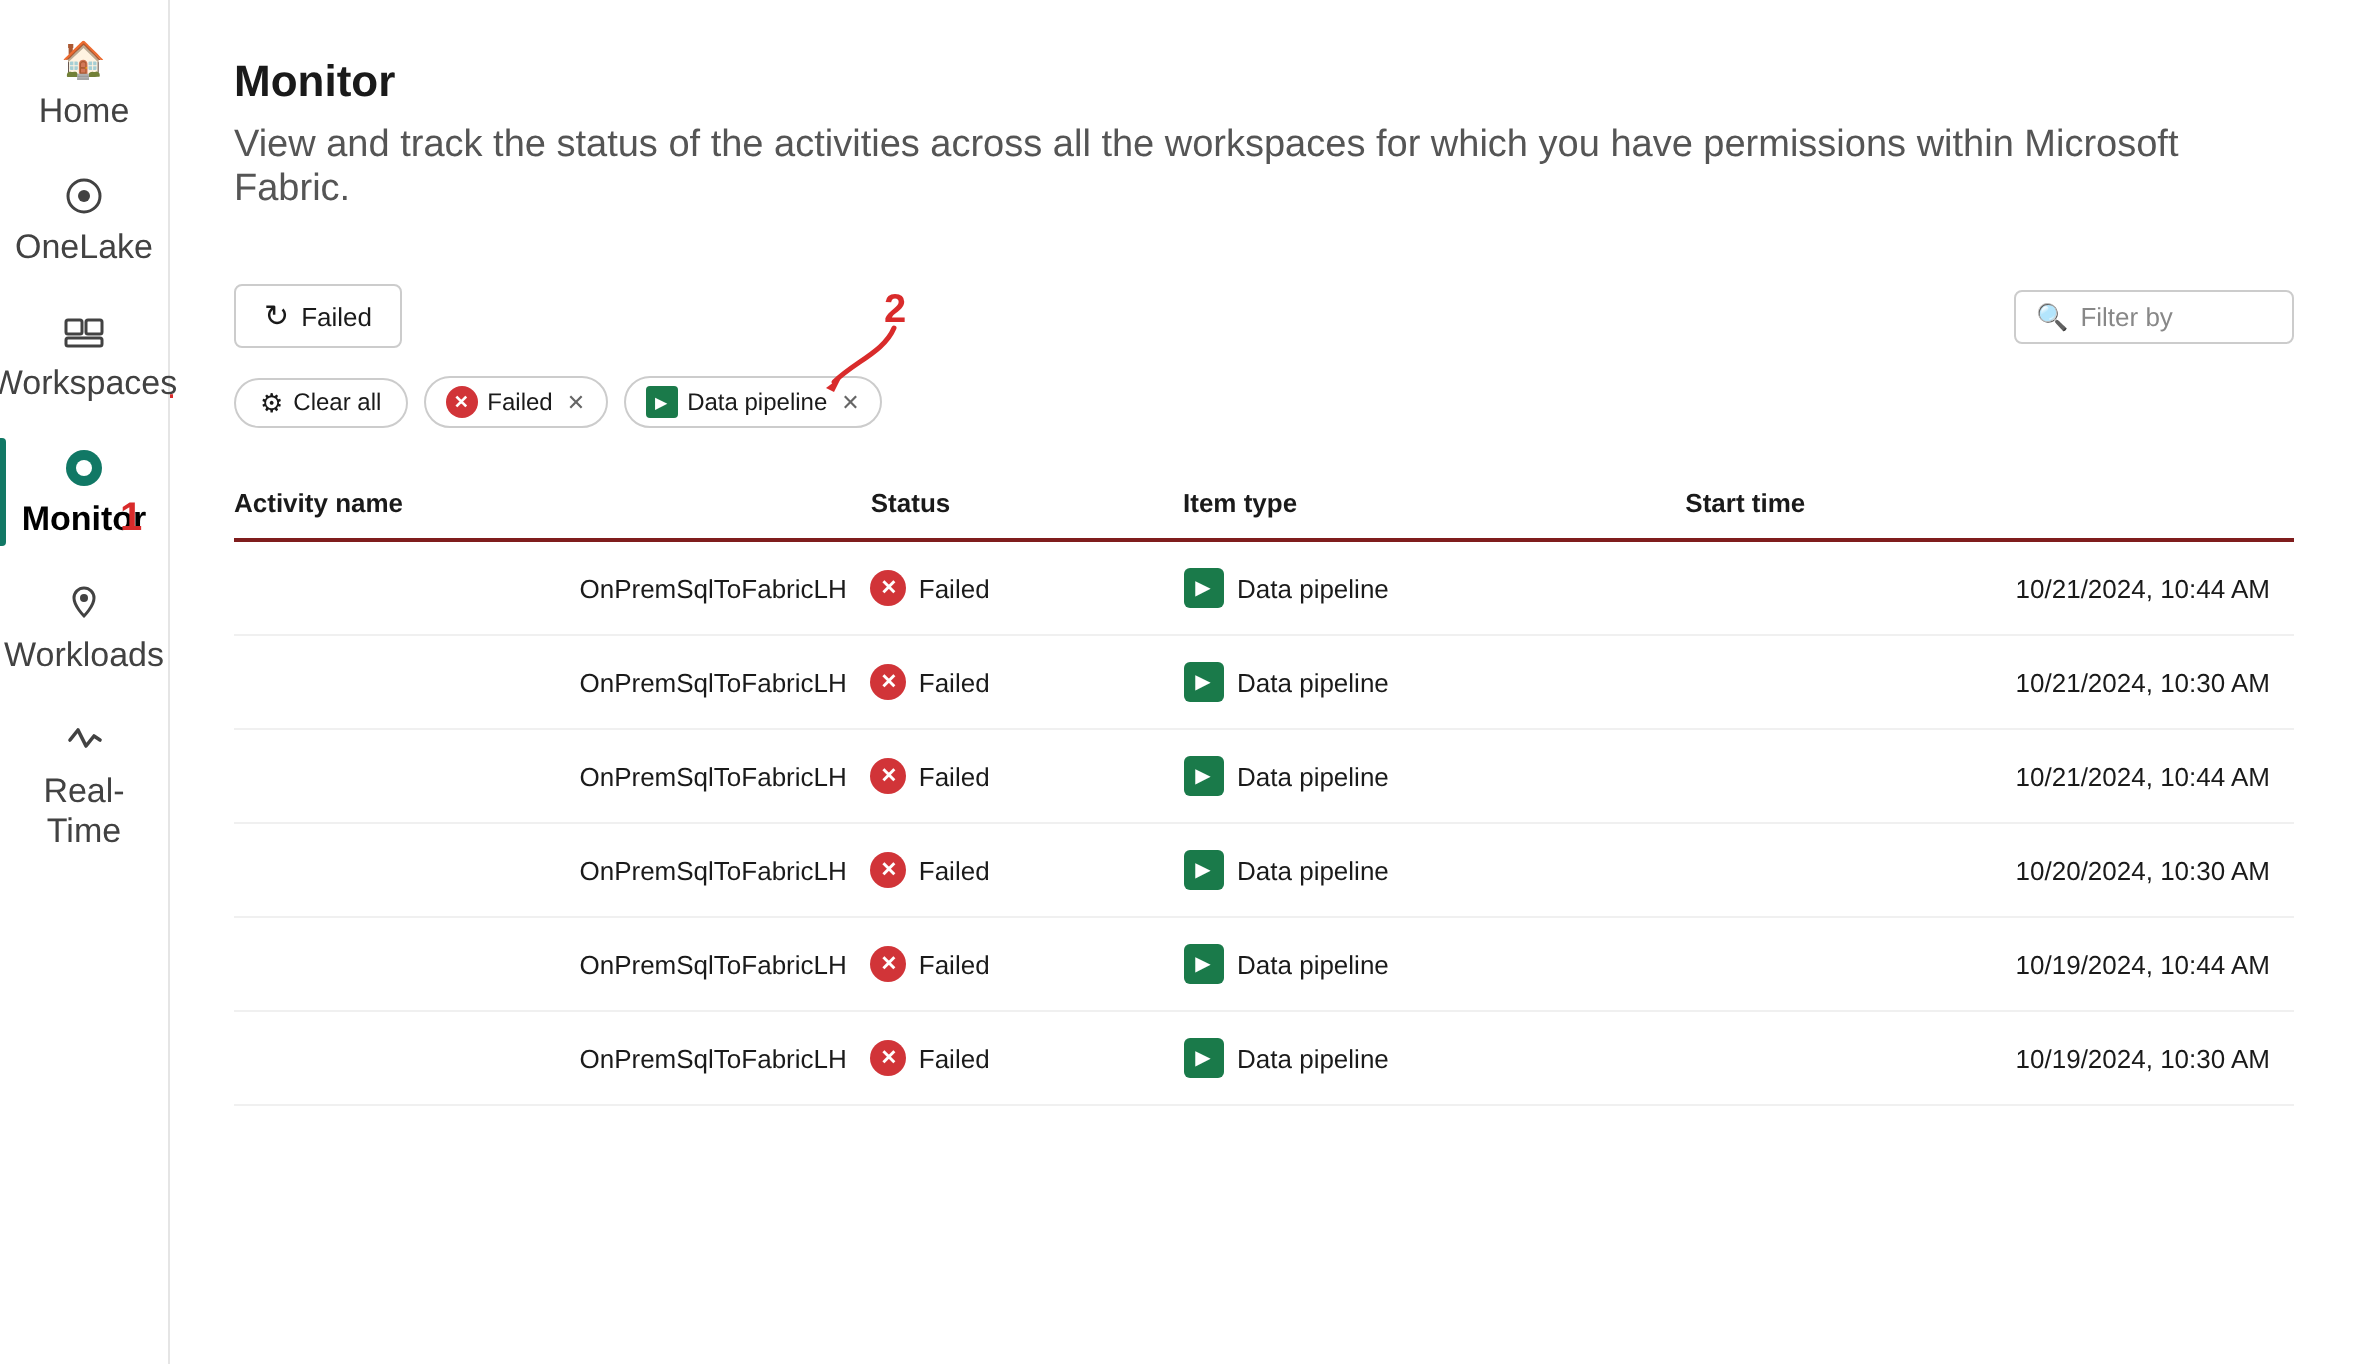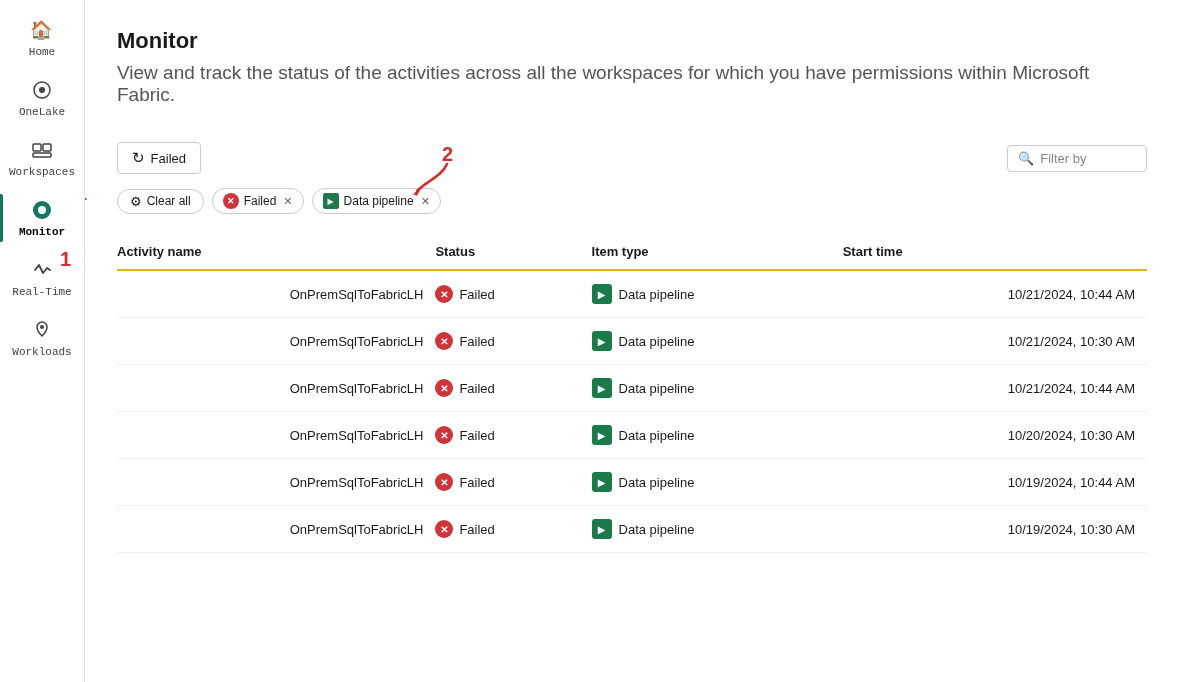--- a/index.html
+++ b/index.html
@@ -41,24 +41,23 @@
     .sidebar-item .icon {
       width: 24px;
       height: 24px;
       display: flex;
       align-items: center;
       justify-content: center;
       font-size: 18px;
       margin-bottom: 4px;
     }
     .sidebar-item .label {
-      font-size: 11px;
+      font-size: 17px;
       text-align: center;
       color: #424242;
-      font-family: Liberation Mono, monospace;
     }
     .sidebar-item.active .label { color: #000; font-weight: 600; }
     .sidebar-item.active .icon { color: #117865; }
     .sidebar-avatar {
       width: 36px;
       height: 36px;
       border-radius: 50%;
       background: #c8a97a;
       display: flex;
       align-items: center;
@@ -160,21 +159,21 @@
       background: #fff;
       cursor: pointer;
     }
 
     
     .data-table {
       width: 100%;
       border-collapse: collapse;
     }
     .data-table thead tr {
-      border-bottom: 2px solid #eab308;
+      border-bottom: 2px solid #7f1d1d;
     }
     .data-table th {
       text-align: left;
       padding: 10px 12px 10px 0;
       font-weight: 700;
       font-size: 13px;
       color: #1a1a1a;
     }
     .data-table td {
       padding: 13px 12px 13px 0;
@@ -280,33 +279,33 @@
       <svg width="22" height="22" viewBox="0 0 22 22" fill="none">
         <circle cx="11" cy="11" r="9" fill="#117865"></circle>
         <circle cx="11" cy="11" r="4" fill="white"></circle>
       </svg>
     </div>
     <div class="label">Monitor</div>
   </div>
   <div class="sidebar-item">
     <div class="icon">
       <svg width="22" height="22" viewBox="0 0 22 22" fill="none">
-        <polyline points="4,11 8,6 12,14 16,9 19,11" stroke="#424242" stroke-width="1.8" fill="none" stroke-linecap="round" stroke-linejoin="round"></polyline>
-      </svg>
-    </div>
-    <div class="label">Real-Time</div>
+        <path d="M6 8a4 4 0 0 1 10 0c0 4-5 9-5 9S6 12 6 8z" stroke="#424242" stroke-width="1.5" fill="none"></path>
+        <circle cx="11" cy="8" r="2" fill="#424242"></circle>
+      </svg>
+    </div>
+    <div class="label">Workloads</div>
   </div>
   <div class="sidebar-item">
     <div class="icon">
       <svg width="22" height="22" viewBox="0 0 22 22" fill="none">
-        <path d="M6 8a4 4 0 0 1 10 0c0 4-5 9-5 9S6 12 6 8z" stroke="#424242" stroke-width="1.5" fill="none"></path>
-        <circle cx="11" cy="8" r="2" fill="#424242"></circle>
-      </svg>
-    </div>
-    <div class="label">Workloads</div>
+        <polyline points="4,11 8,6 12,14 16,9 19,11" stroke="#424242" stroke-width="1.8" fill="none" stroke-linecap="round" stroke-linejoin="round"></polyline>
+      </svg>
+    </div>
+    <div class="label">Real-Time</div>
   </div>
 </nav>
 
 <div style="position:fixed; left:60px; top:248px; color:#d92b2b; font-size:20px; font-weight:900; pointer-events:none; z-index:200;">1</div>
 
 <main class="main" style="position:relative;">
 
   <div style="position:absolute; left:-28px; top:182px; color:#d92b2b; font-weight:900; font-size:20px; pointer-events:none; z-index:200;">
     ←<span style="font-size:18px;">1</span>
   </div>

